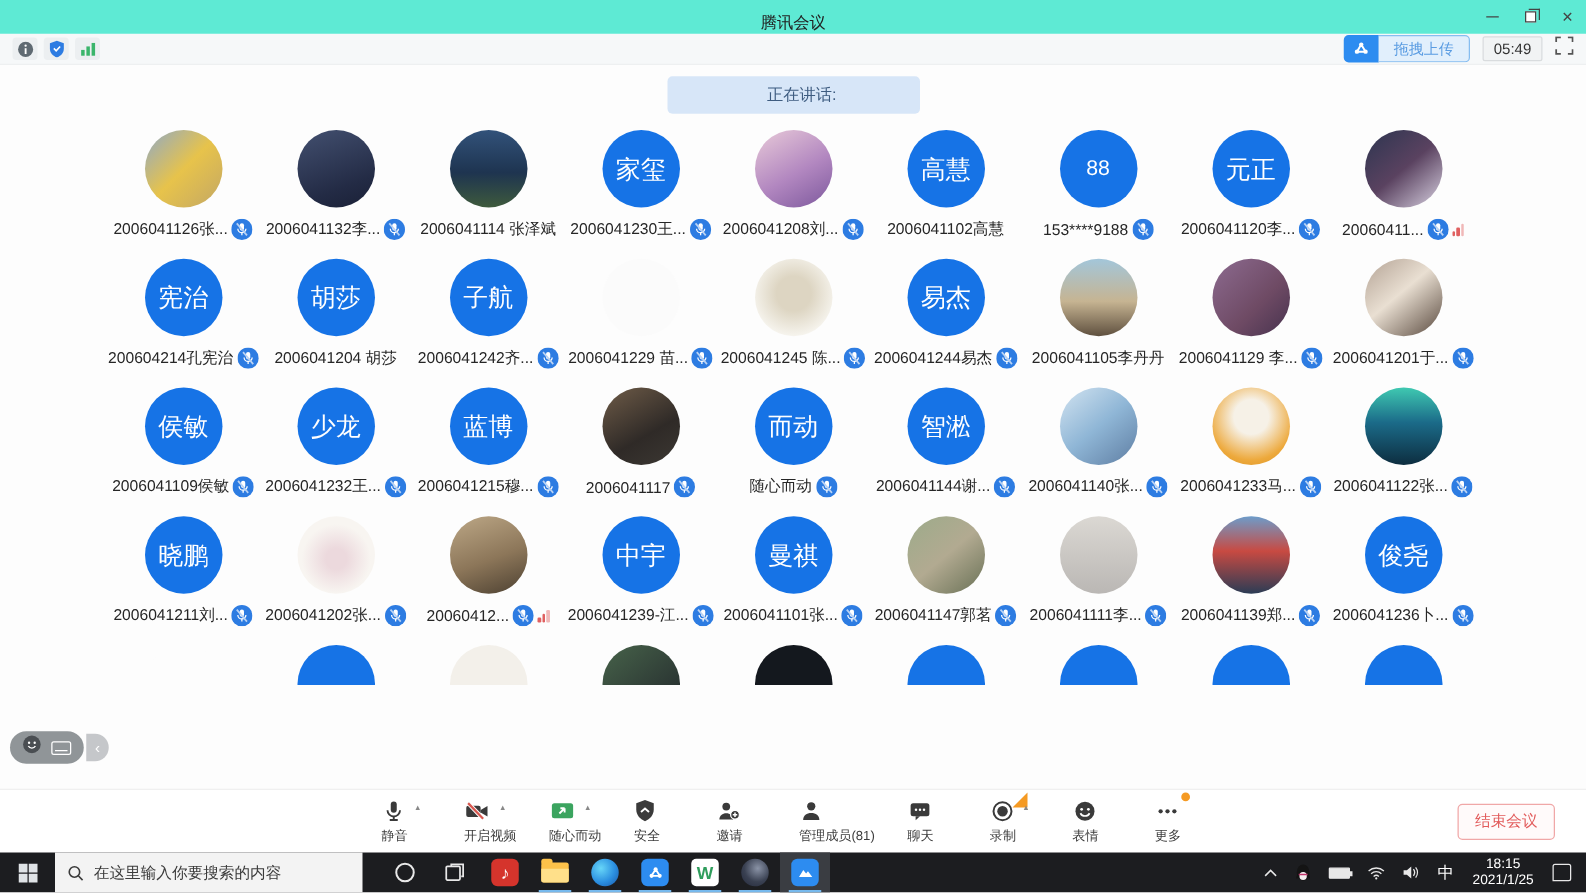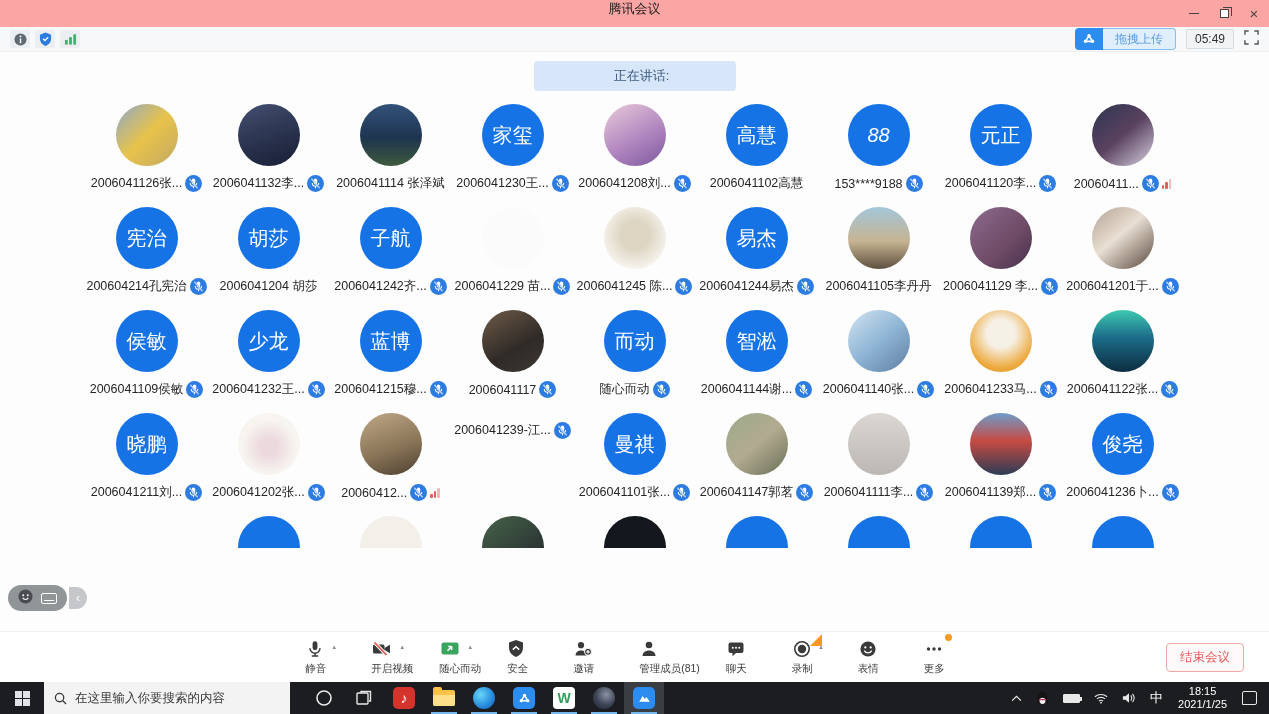--- a/index.html
+++ b/index.html
@@ -1,22 +1,22 @@
 <!DOCTYPE html>
 <html><head>
 <meta charset="utf-8">
 <style>
   * { margin:0; padding:0; box-sizing:border-box; }
   html,body { width:1269px; height:714px; overflow:hidden;
     font-family:"Liberation Sans","DejaVu Sans",sans-serif; background:#fff; }
   .window { position:relative; width:1269px; height:714px; background:#fdfdfd; }
 
   
-  .titlebar { position:relative; height:27px; background:#fca5a5; display:flex;
-    align-items:flex-start; justify-content:center; font-size:13px; color:#222; }
+  .titlebar { position:relative; height:27px; background:#5eead4; display:flex;
+    align-items:flex-end; justify-content:center; font-size:13px; color:#222; }
   .win-controls { position:absolute; right:0; top:0; height:27px; display:flex; }
   .win-btn { width:30px; height:27px; display:flex; align-items:center; justify-content:center;
     color:#444; font-size:13px; cursor:default; }
   .min-glyph { width:10px; border-bottom:1px solid #444; height:1px; }
   .restore-glyph { width:9px; height:9px; border:1px solid #444; position:relative; background:#fff; }
   .restore-glyph:before { content:""; position:absolute; left:2px; top:-3px; width:8px; height:8px;
     border:1px solid #444; border-left:none; border-bottom:none; }
 
   
   .topbar { height:25px; background:#f6f8f9; display:flex; align-items:center;
@@ -36,21 +36,21 @@
   
   .speak-banner { width:202px; height:30px; margin:9px auto 0 auto; background:#d7e6f8;
     border-radius:4px; font-size:13px; color:#3e5c80; line-height:30px; padding-left:14px;text-align:center; }
 
   
   .grid-viewport { width:1098px; margin:13px auto 0 auto; height:444px; overflow:hidden; }
   .p-grid { display:grid; grid-template-columns:repeat(9,122px); }
   .p-cell { width:122px; height:103px; display:flex; flex-direction:column; align-items:center; }
   .avatar { width:62px; height:62px; border-radius:50%; background:#1673e6; color:#fff;
     display:flex; align-items:center; justify-content:center; font-size:20px; flex:none; }
-  .avatar.big { font-size:20px;font-style:italic; }
+  .avatar.big { font-size:17px; }
   .name-row { margin-top:9px; display:flex; align-items:center; gap:3px;
     font-size:12.5px; color:#262626; white-space:nowrap; max-width:122px; }
   .mic-badge { width:17px; height:17px; flex:none; }
   .sig-bars { display:flex; align-items:flex-end; gap:1px; height:10px; flex:none; }
   .sig-bars i { display:block; width:2.5px; background:#e06060; border-radius:1px; }
 
   
   .react-pill { position:absolute; left:8px; top:585px; display:flex; align-items:center; }
   .pill-body { background:rgba(125,130,134,.85); border-radius:14px; height:26px;
     display:flex; align-items:center; gap:8px; padding:0 10px; }
@@ -546,20 +546,21 @@
               <line x1="5.2" y1="4.4" x2="14.8" y2="15.6" stroke="#b9d2f3" stroke-width="1.6"></line>
             </svg>
             <span class="sig-bars">
               <i style="height:4px"></i>
               <i style="height:7px"></i>
               <i style="height:10px;background:#f0b8b8"></i>
             </span>
           </div>
         </div>
         <div class="p-cell">
+          <div class="avatar">中宇</div>
           <div class="name-row">
             <span>2006041239-江...</span>
             <svg class="mic-badge" viewBox="0 0 20 20">
               <circle cx="10" cy="10" r="10" fill="#2d7ce2"></circle>
               <rect x="8" y="4.2" width="4" height="7" rx="2" fill="#fff"></rect>
               <path d="M6.2 9.3a3.8 3.8 0 0 0 7.6 0" stroke="#fff" stroke-width="1.2" fill="none"></path>
               <line x1="10" y1="13.2" x2="10" y2="15.6" stroke="#fff" stroke-width="1.2"></line>
               <line x1="5.2" y1="4.4" x2="14.8" y2="15.6" stroke="#b9d2f3" stroke-width="1.6"></line>
             </svg>
           </div>

